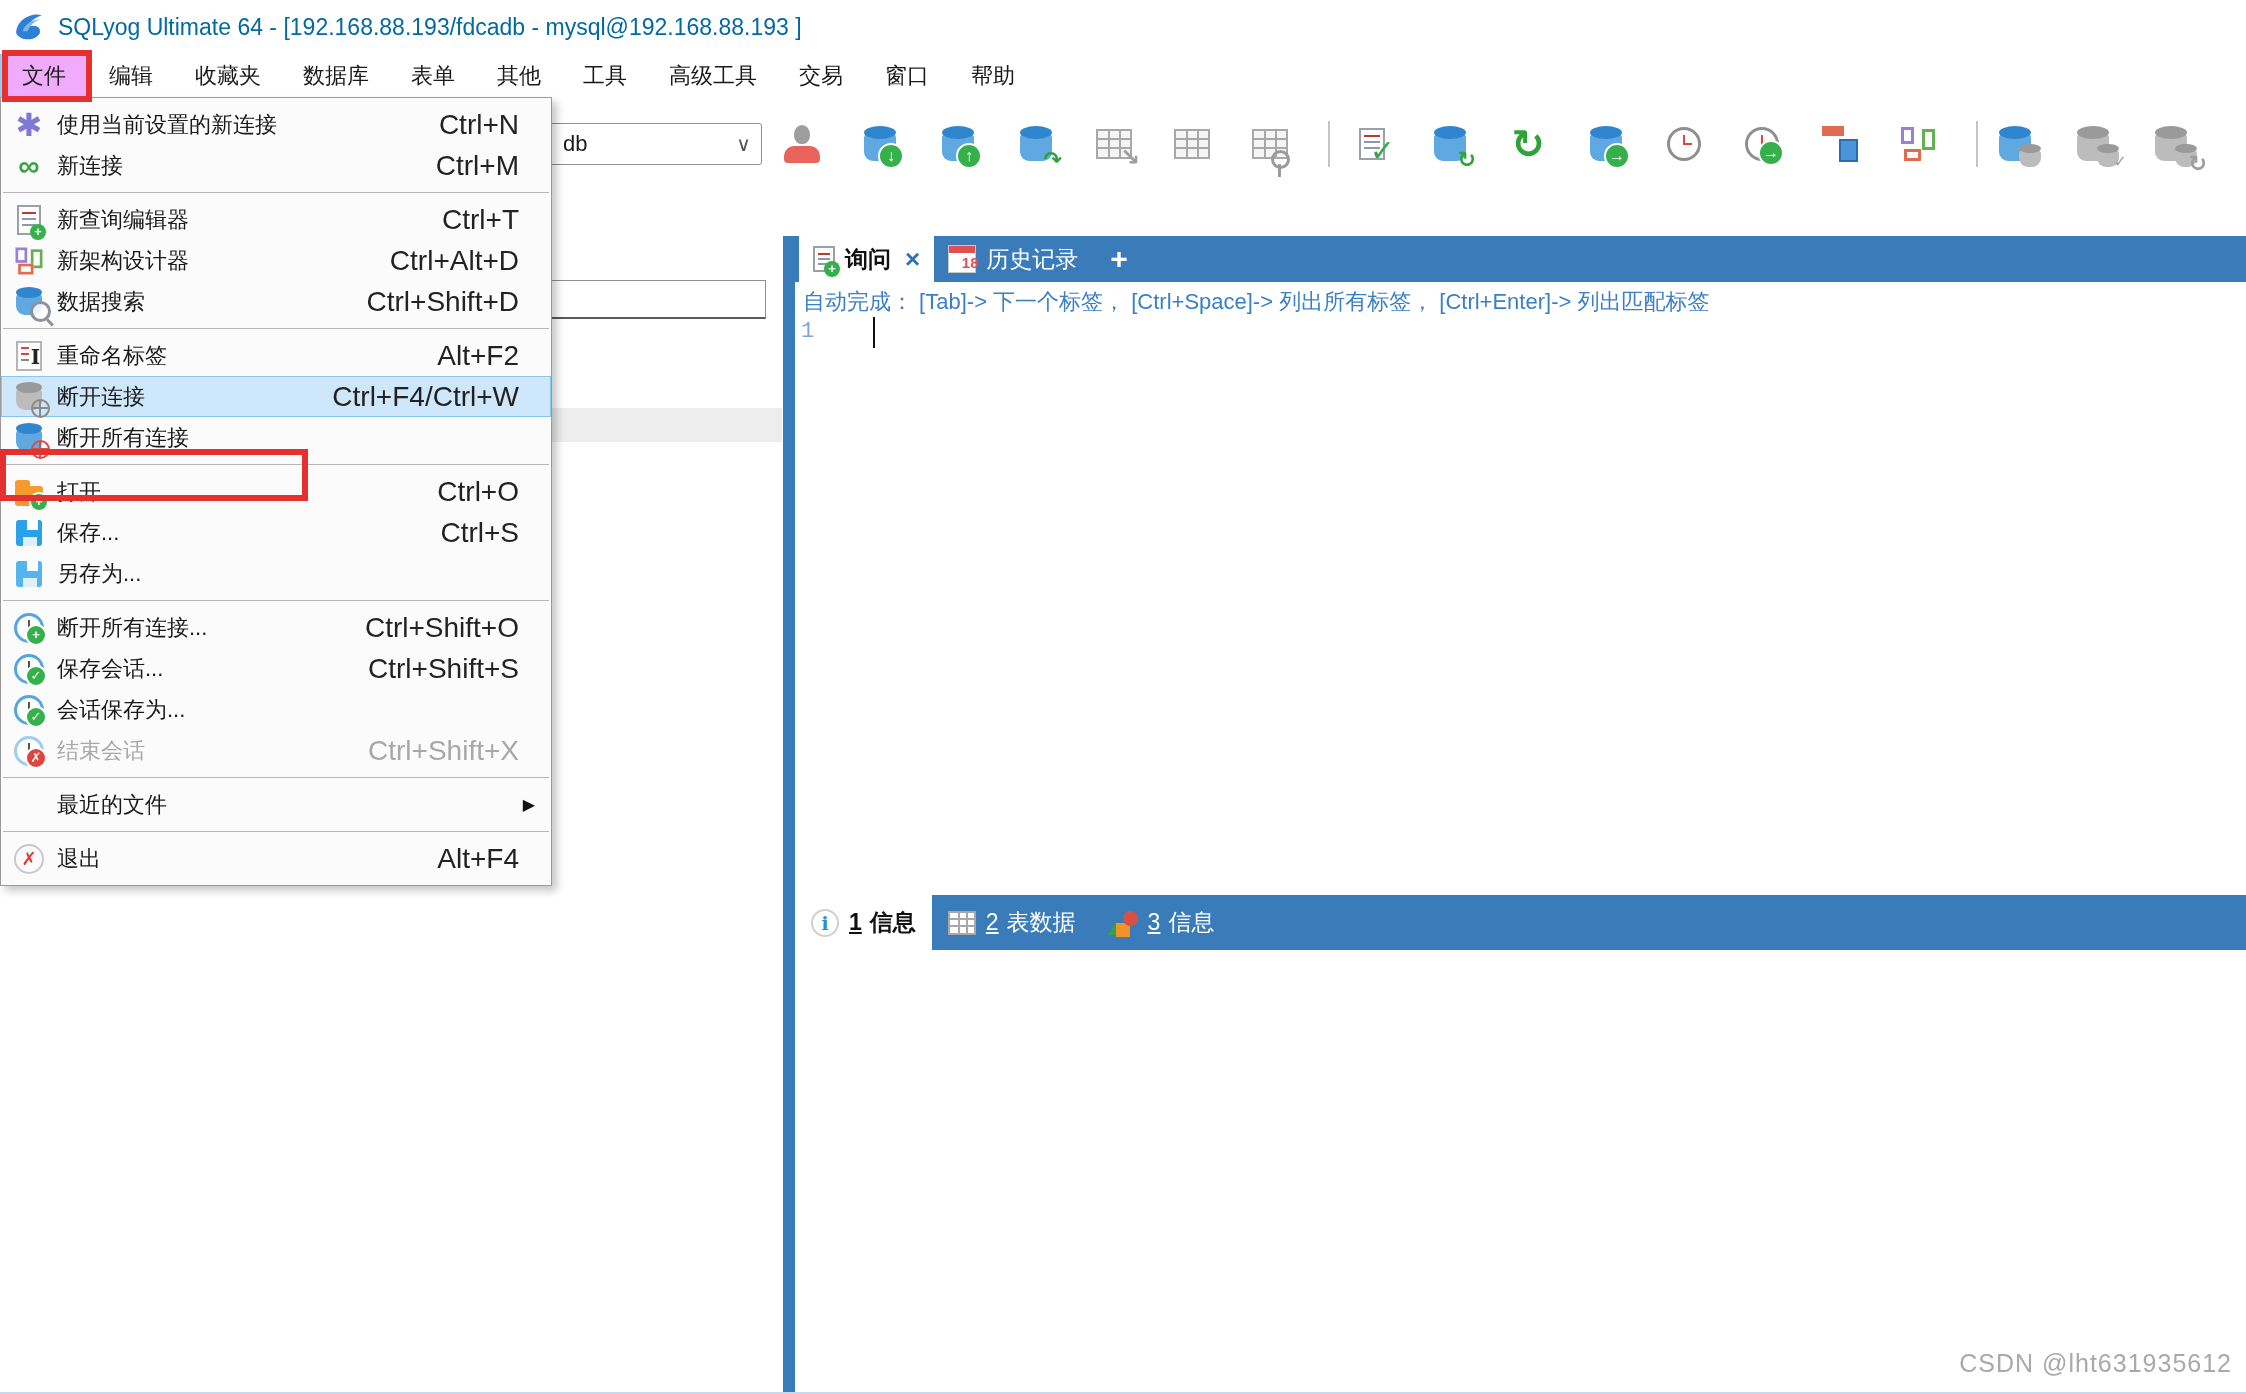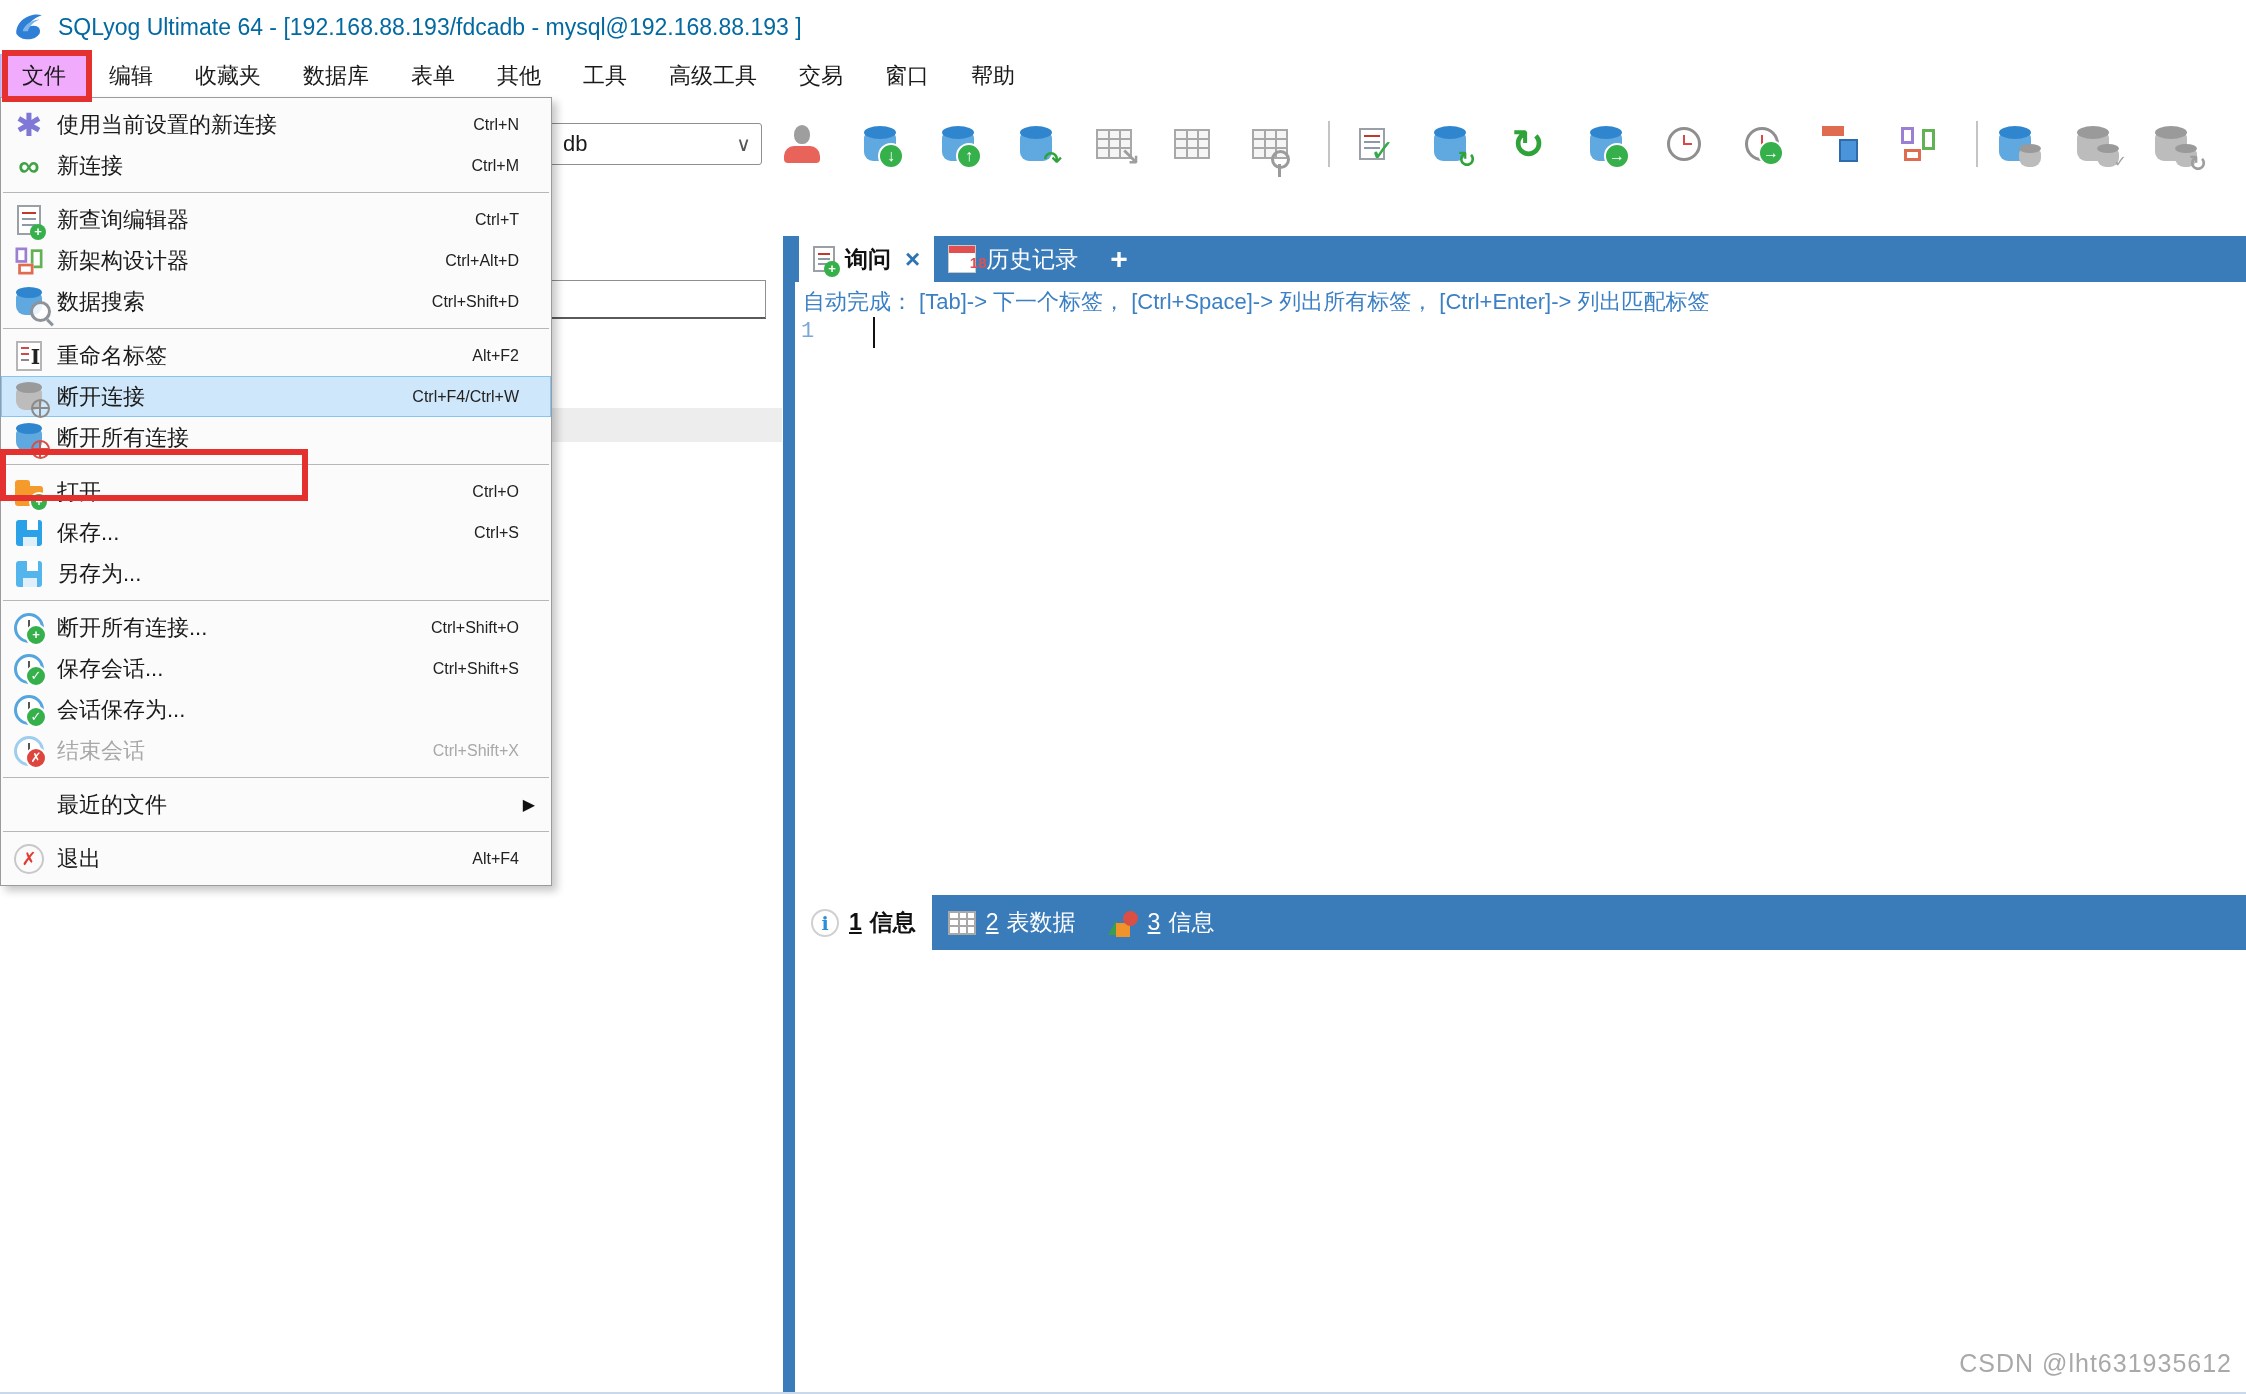--- a/index.html
+++ b/index.html
@@ -114,21 +114,21 @@
   .qtab.active{background:#fff;color:#111;font-weight:bold;margin-left:4px;}
   .qtab .ticon{margin-right:10px;flex:none;}
   .qtab .close{color:#2d74b5;font-weight:bold;font-size:26px;margin-left:14px;}
   .addtab{display:flex;align-items:center;padding:0 18px;color:#fff;font-size:30px;font-weight:bold;}
   .docp.sm{width:22px;height:26px;}
   .docp.sm::before{box-shadow:0 5px 0 #8d99a6,0 10px 0 #8d99a6;}
   .minibdg{position:absolute;right:-7px;bottom:-7px;width:16px;height:16px;border-radius:50%;background:#35b04a;color:#fff;
            font-weight:bold;font-size:13px;line-height:16px;text-align:center;z-index:2;}
   .cal{position:relative;width:28px;height:28px;background:#fff;border:1px solid #c9c9c9;box-sizing:border-box;}
   .cal .top{position:absolute;left:0;top:0;width:100%;height:7px;background:#e05050;}
-  .cal .num{position:absolute;left:16px;top:8px;width:100%;text-align:center;color:#e05050;font-weight:bold;font-size:15px;line-height:18px;}
+  .cal .num{position:absolute;left:8px;top:8px;width:100%;text-align:center;color:#e05050;font-weight:bold;font-size:15px;line-height:18px;}
 
   
   .editor{position:absolute;left:795px;top:282px;width:1451px;height:613px;background:#fff;}
   .hint{position:absolute;left:8px;top:5px;font-size:22px;color:#3b7fc4;white-space:nowrap;}
   .lnum{position:absolute;left:6px;top:37px;font-size:22px;color:#7aa7d6;font-family:"Liberation Mono","DejaVu Sans Mono",monospace;}
   .caret{position:absolute;left:78px;top:35px;width:2px;height:31px;background:#111;}
 
   
   .rtabs{position:absolute;left:795px;top:895px;width:1451px;height:55px;background:#3a7cba;display:flex;align-items:stretch;}
   .rtab{display:flex;align-items:center;padding:0 16px;font-size:23px;color:#fff;}
@@ -145,21 +145,21 @@
   .objs .t{position:absolute;left:0;bottom:2px;width:0;height:0;border-left:8px solid transparent;border-right:8px solid transparent;border-bottom:14px solid #3c9e4a;}
   .objs .s{position:absolute;left:8px;bottom:0px;width:14px;height:14px;background:#f0932a;}
   .objs .c{position:absolute;right:0;top:2px;width:15px;height:15px;border-radius:50%;background:#d94f43;}
 
   
   .fmenu{position:absolute;left:0;top:97px;width:552px;background:#fbfbfb;border:1px solid #9b9b9b;
          box-shadow:5px 5px 8px rgba(0,0,0,.22);z-index:50;padding:6px 0;box-sizing:border-box;}
   .mrow{height:41px;display:flex;align-items:center;padding:0 6px 0 8px;position:relative;}
   .mrow .mi{width:40px;display:flex;align-items:center;justify-content:center;flex:none;position:relative;}
   .mrow .lbl{font-size:22px;margin-left:8px;white-space:nowrap;}
-  .mrow .sc{margin-left:auto;font-size:16px;color:#222;padding-right:26px;white-space:nowrap;}
+  .mrow .sc{margin-left:auto;font-size:28px;color:#222;padding-right:26px;white-space:nowrap;}
   .mrow .subarrow{margin-left:auto;font-size:16px;color:#111;padding-right:10px;}
   .mrow.disabled .lbl,.mrow.disabled .sc{color:#a8a8a8;}
   .mrow.disabled .clk{border-color:#9ecdf0;}
   .mrow.hover{background:#cfe7fa;outline:1px solid #86c4f2;outline-offset:-1px;}
   .msep{height:0;border-top:1px solid #b7b7b7;margin:6px 2px;}
 
   
   .mi .cyl{width:26px;height:22px;margin-top:5px;}
   .mi .cyl::before{width:26px;height:11px;top:-6px;}
   .mi .clk{width:30px;height:30px;}

